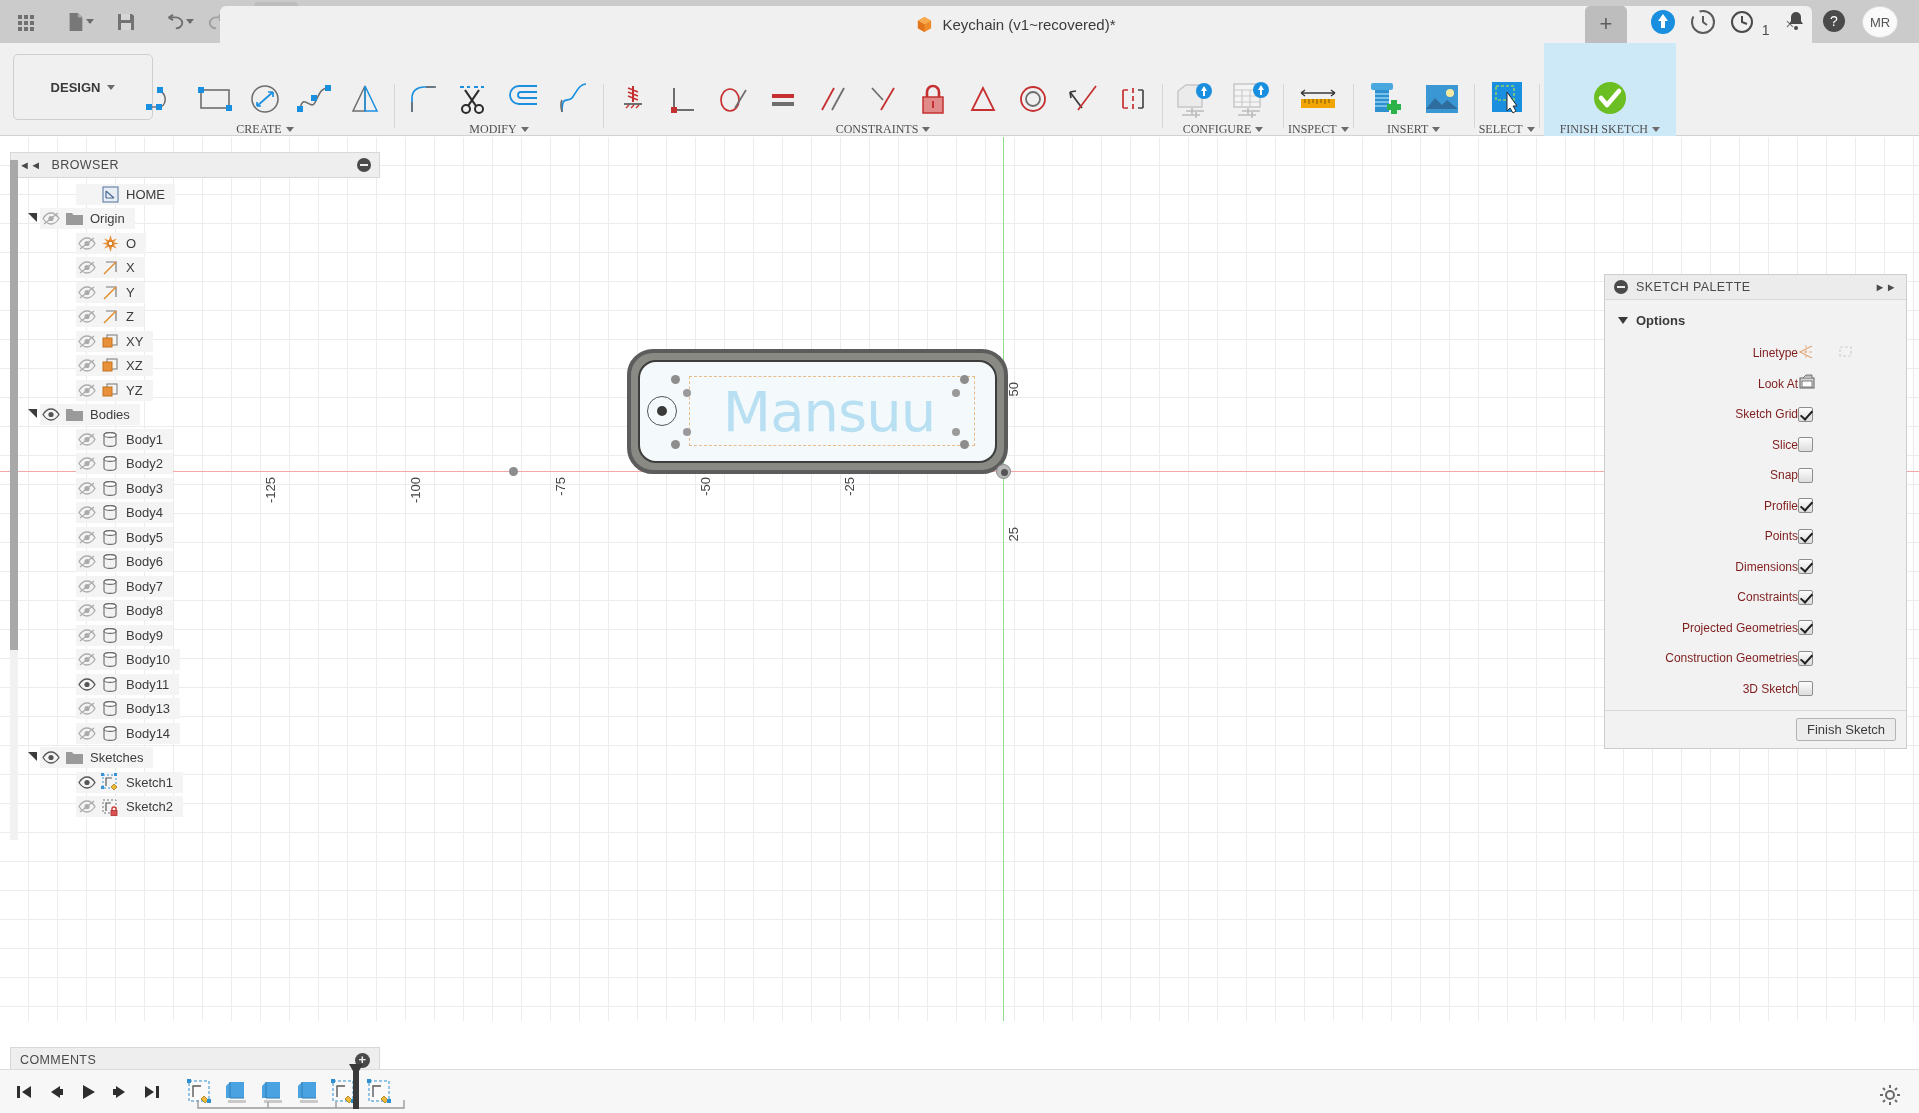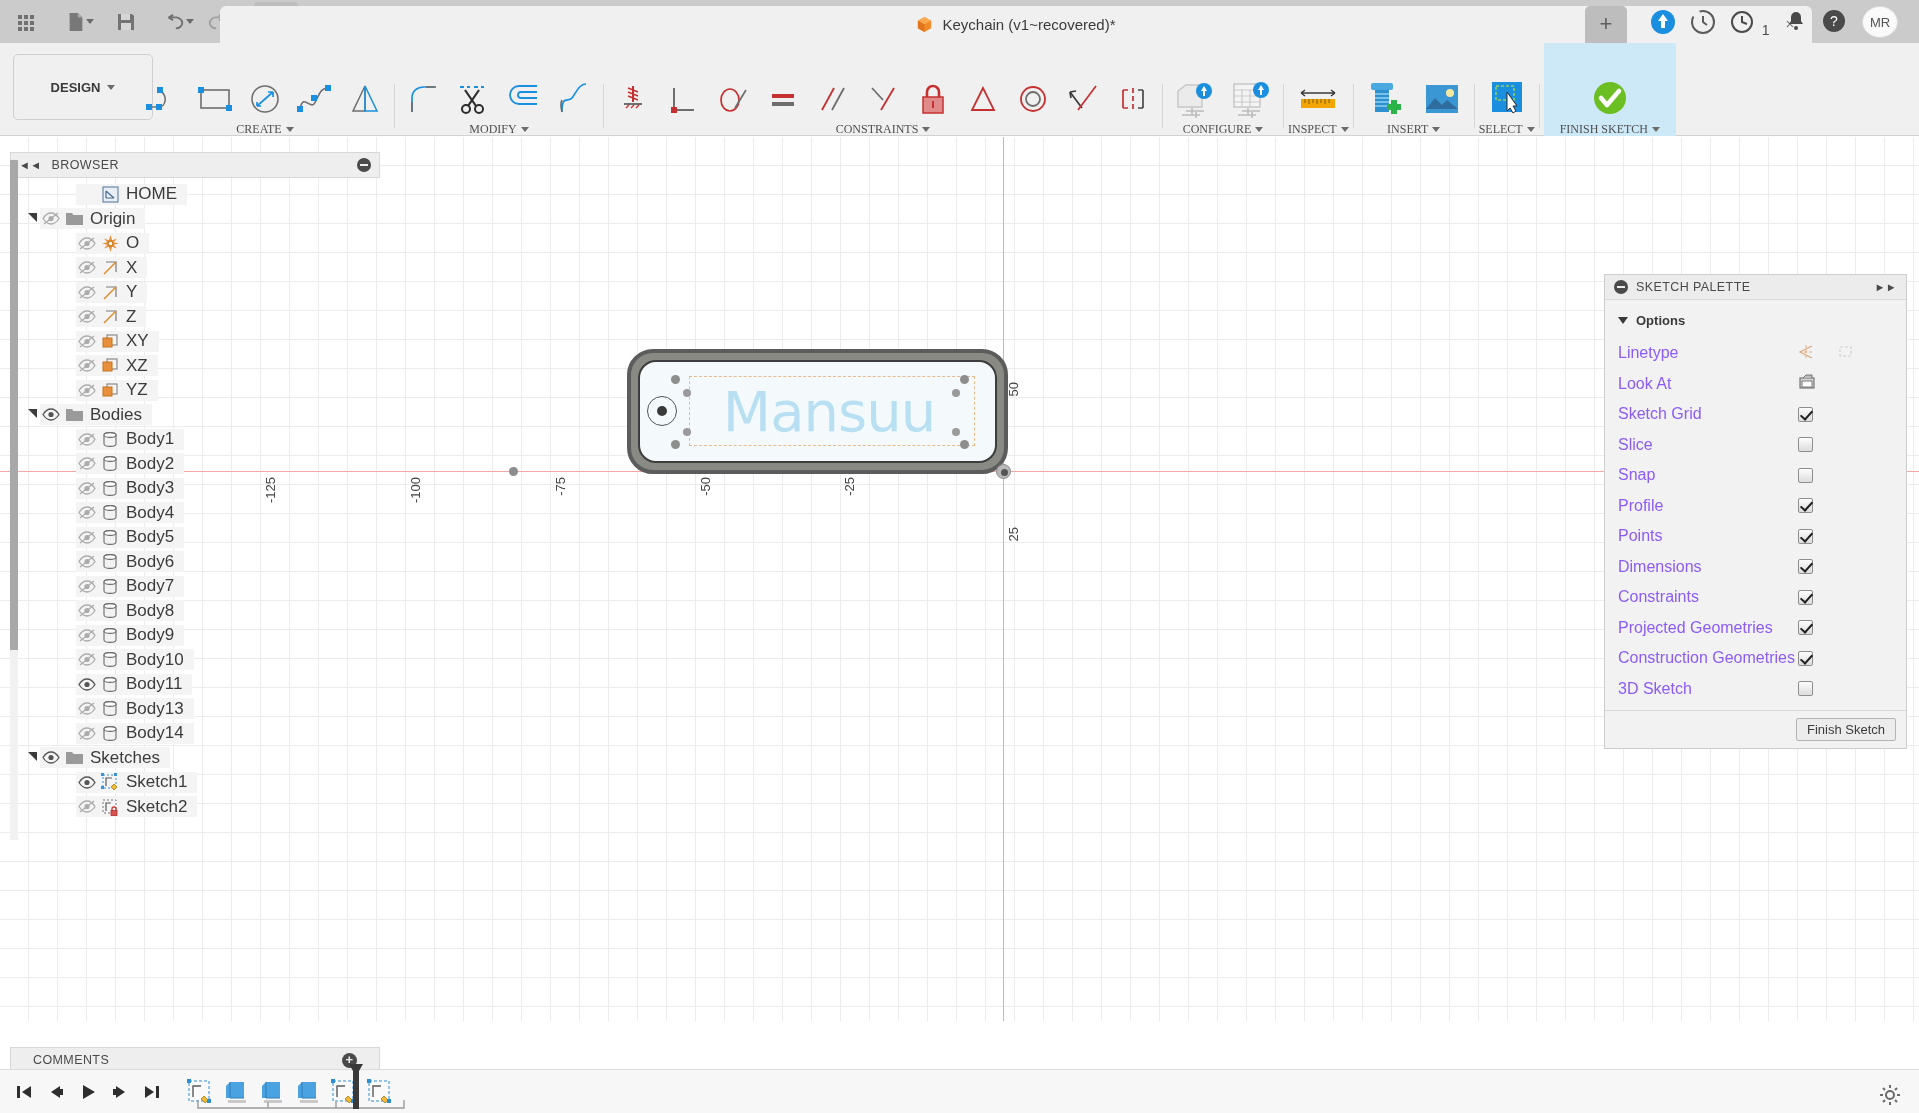--- a/index.html
+++ b/index.html
@@ -61,36 +61,36 @@
   
   #browser{ position:absolute; left:10px; top:152px; width:370px; }
   #browser-head{ height:26px; background:#eeeeee; border:1px solid #d8d8d8;
                  display:flex; align-items:center; padding:0 8px; font-size:12.5px;
                  color:#4a4a4a; letter-spacing:.4px;}
   #browser-head .collapse{ color:#4a4a4a; font-size:11px; margin-right:10px;}
   #browser-head .minus{ margin-left:auto; width:14px;height:14px;border-radius:50%;
                         background:#4a4a4a; position:relative;}
   #browser-head .minus:after{content:"";position:absolute;left:3px;top:6px;width:8px;height:2px;background:#eee;}
   #tree{ padding-top:4px; }
-  .trow{ display:flex; align-items:center; height:24.5px; font-size:17px; color:#3c3c3c;}
+  .trow{ display:flex; align-items:center; height:24.5px; font-size:13px; color:#3c3c3c;}
   .trow .chip{ background:#f4f4f4; display:flex; align-items:center; height:21px; }
   .tri{ width:13px;height:13px; margin-left:4px; position:relative;}
   .tri:after{ content:""; position:absolute; left:1px; top:1px;
               border-left:9px solid #3c3c3c; border-bottom:9px solid transparent;
               transform:rotate(90deg);}
   .eye{ width:22px; height:20px; display:flex;align-items:center;justify-content:center;}
   .ico{ width:24px;height:20px; display:flex;align-items:center;justify-content:center;}
   .tlabel{ padding:0 10px 0 4px; white-space:nowrap;}
   #scrollbar{ position:absolute; left:10px; top:160px; width:8px; height:680px; }
   #scrollbar .track{ width:8px;height:100%; background:#f1f1f1;}
   #scrollbar .thumb{ position:absolute; left:0; top:0; width:8px; height:490px; background:#a8a8a8;
                      border-radius:0;}
   #comments{ position:absolute; left:10px; top:1047px; width:370px; height:26px;
              background:#eeeeee; border:1px solid #d8d8d8; display:flex; align-items:center;
-             padding:0 22px; font-size:12.5px; color:#4a4a4a; letter-spacing:.4px;}
+             padding:0 9px; font-size:12.5px; color:#4a4a4a; letter-spacing:.4px;}
   #comments .plus{ margin-left:auto; width:15px;height:15px;border-radius:50%;
                    background:#4a4a4a; color:#eee; font-size:13px; line-height:14px;
                    text-align:center; font-weight:bold;}
   
   #canvas{ position:absolute; left:0; top:137px; width:1919px; height:884px;
            background:#ffffff; overflow:hidden;}
   .gridline{ position:absolute; background:#ececec; }
   .axis-x{ position:absolute; left:0; width:1919px; height:1px; background:#f2a8a8;}
   .axis-y{ position:absolute; top:0; height:884px; width:1px; background:#8fdc8f;}
   .tick{ position:absolute; font-size:13px; color:#444;
@@ -132,22 +132,22 @@
              color:#4a4a4a; letter-spacing:.4px;}
   #pal-head .minus{ width:14px;height:14px;border-radius:50%; background:#4a4a4a;
                     position:relative; margin-right:8px;}
   #pal-head .minus:after{content:"";position:absolute;left:3px;top:6px;width:8px;height:2px;background:#ececec;}
   #pal-head .expand{ margin-left:auto; font-size:11px; color:#4a4a4a;}
   #pal-body{ padding:8px 0 6px 0;}
   .opt-title{ display:flex; align-items:center; gap:8px; padding:5px 0 10px 13px;
               font-size:13px; font-weight:bold; color:#3a3a3a;}
   .opt-title .tri-d{ width:0;height:0;border-left:5px solid transparent;
                      border-right:5px solid transparent;border-top:7px solid #3a3a3a;}
-  .prow{ display:flex; align-items:center; height:30.5px; padding-left:13px; font-size:16px;
-         color:#8b5cf6;}
+  .prow{ display:flex; align-items:center; height:30.5px; padding-left:13px; font-size:12px;
+         color:#7f1d1d;text-align:right;}
   .prow .plab{ width:180px;}
   .cbx{ width:15px;height:15px; border:1px solid #8e8e8e; border-radius:2px;
         background:linear-gradient(#fdfdfd,#dcdcdc); position:relative;}
   .cbx.on:after{ content:""; position:absolute; left:4px; top:0px; width:5px; height:10px;
                  border:solid #1f1f1f; border-width:0 2px 2px 0; transform:rotate(42deg);}
   #pal-foot{ border-top:1px solid #d8d8d8; height:38px; display:flex; align-items:center;
              justify-content:flex-end; padding-right:10px;}
   #finish-sketch-btn{ background:#ececec; border:1px solid #b4b4b4; font-size:13px;
                       color:#3c3c3c; padding:3px 10px; border-radius:2px;}
   

